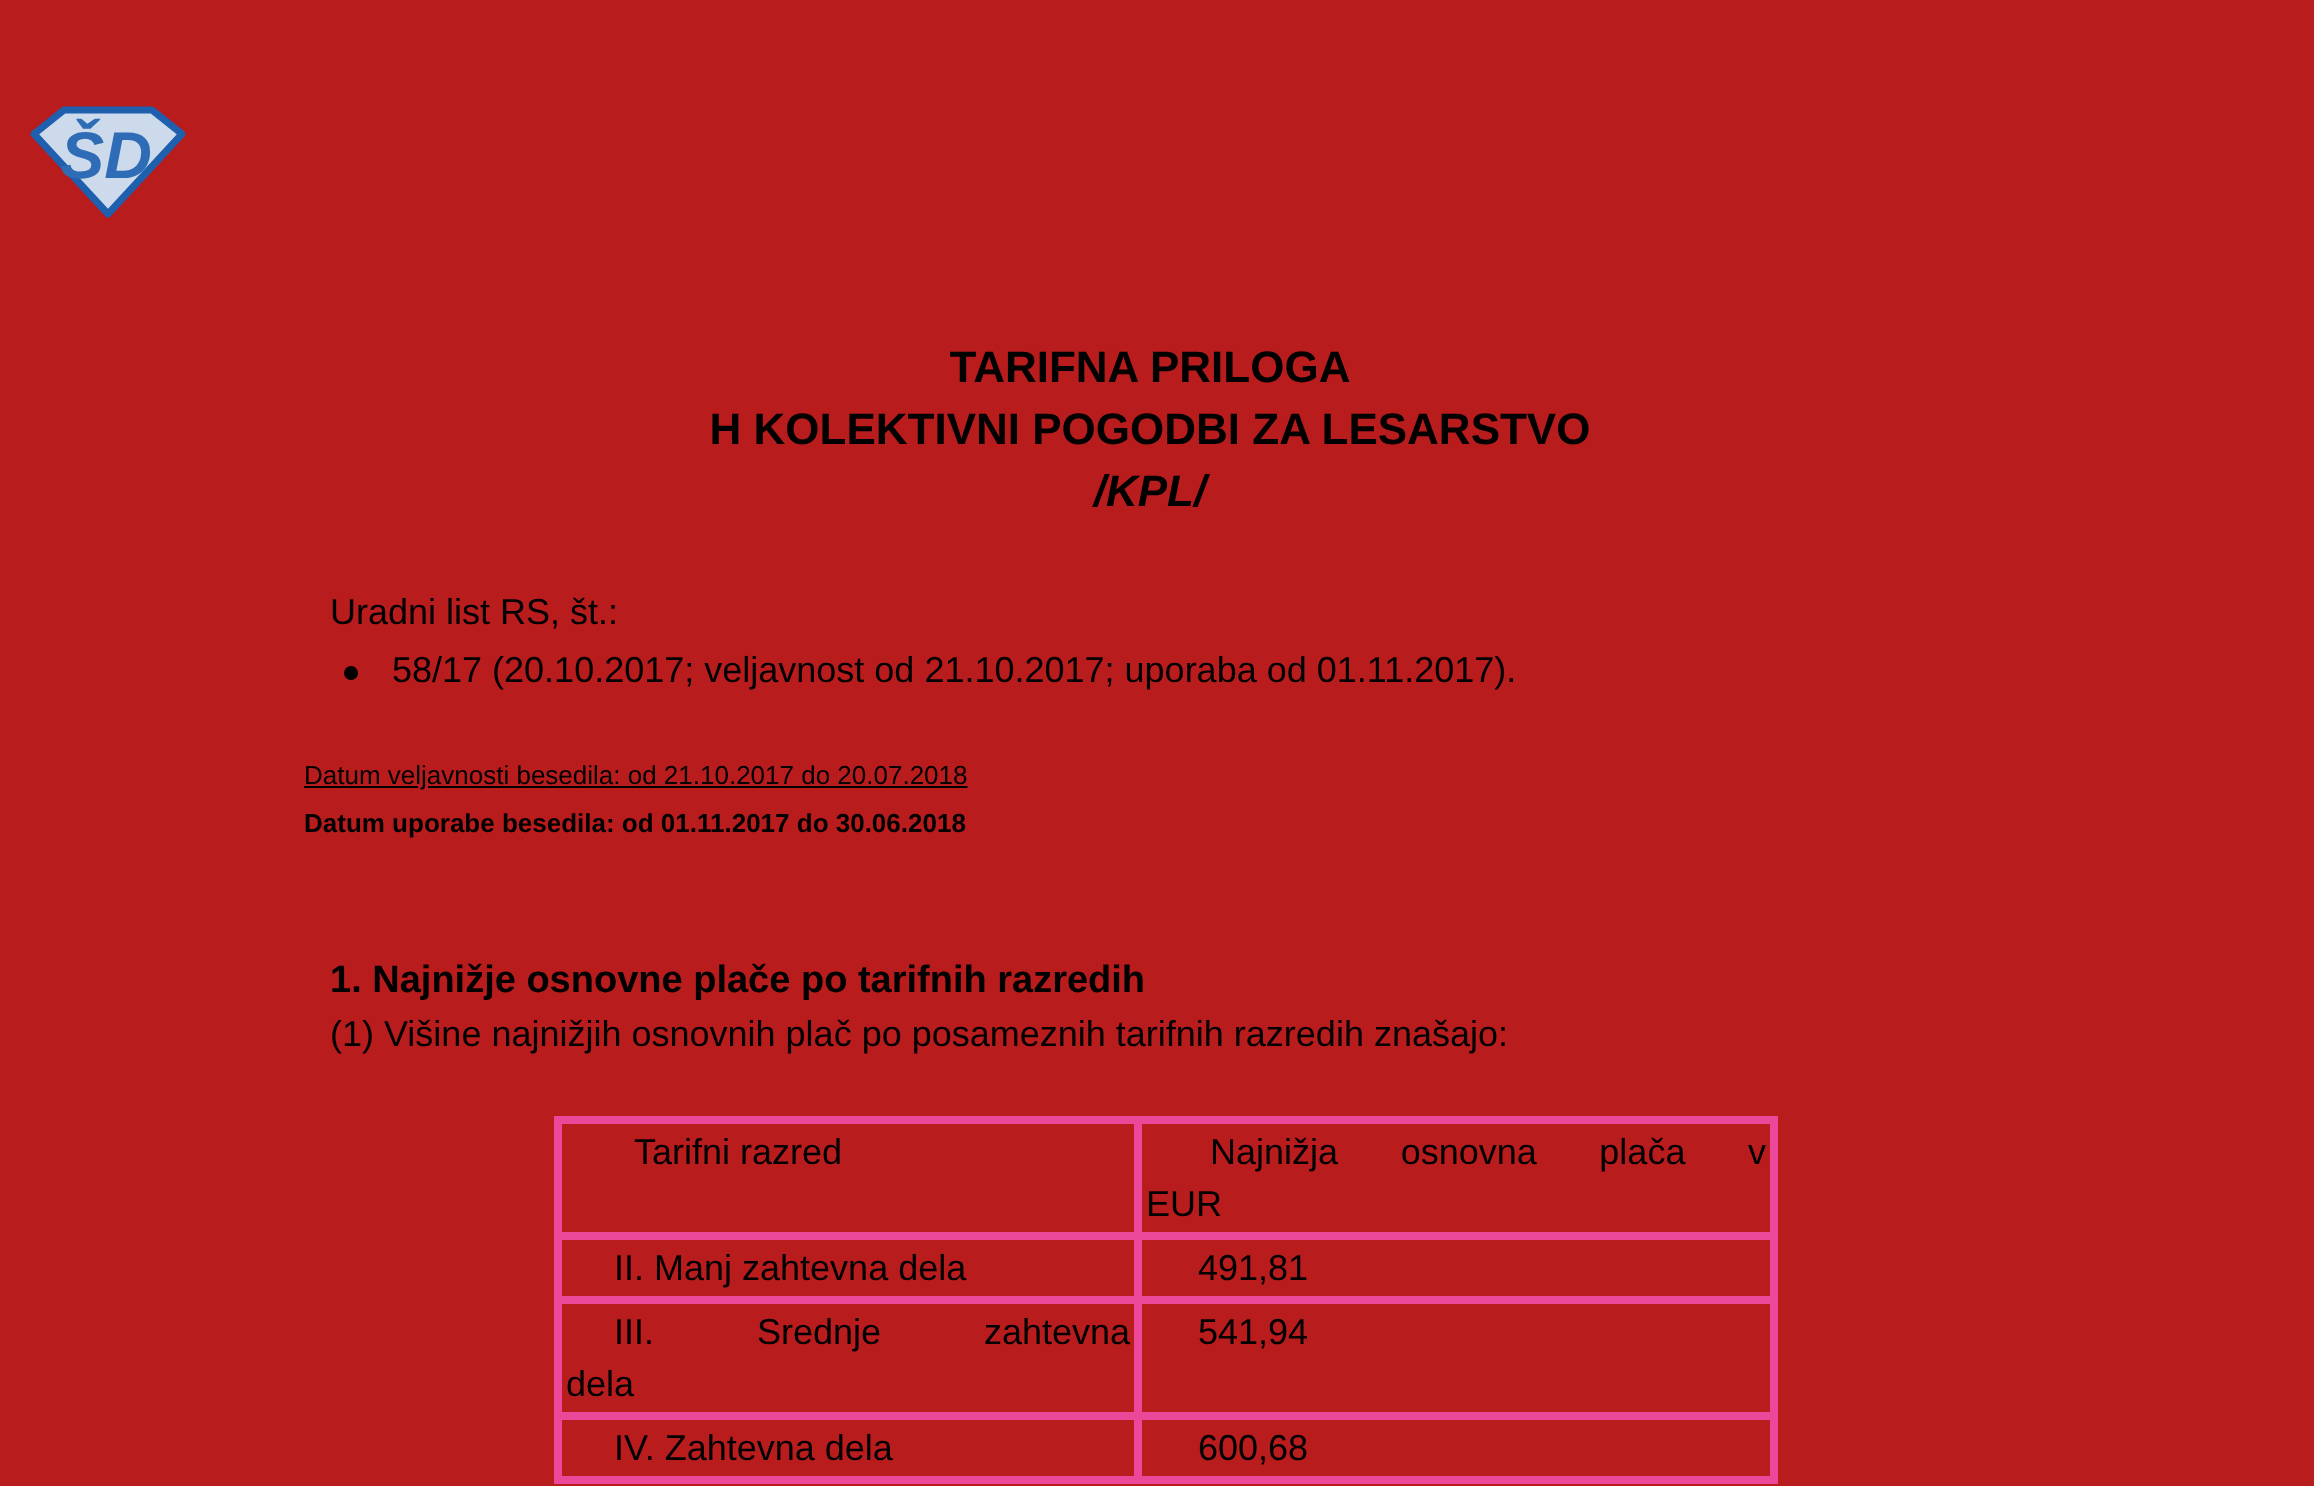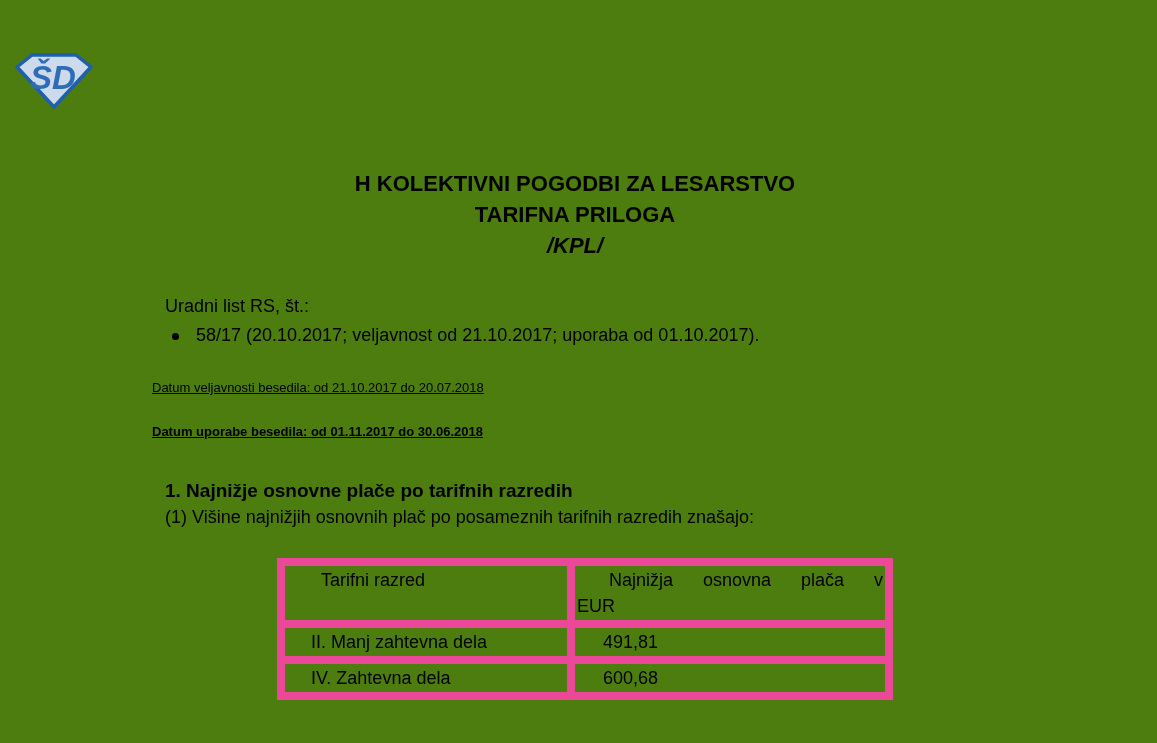--- a/index.html
+++ b/index.html
@@ -3,50 +3,50 @@
 <meta charset="utf-8">
 <style>
   * { margin: 0; padding: 0; box-sizing: border-box; }
   html, body { background: #ffffff; }
   body {
     width: 1157px; height: 743px;
     position: relative; overflow: hidden;
     font-family: "Liberation Sans", sans-serif;
     color: #000000;
   }
-  .page { position: absolute; inset: 0; background: #4d7c0f; padding-left: 15px; }
+  .page { position: absolute; inset: 0; background: #b91c1c; padding-left: 15px; }
 
   .logo { position: absolute; left: 12px; top: 52px; width: 84px; height: 58px; }
 
   .title-block {
     position: absolute; left: 165px; top: 168px; width: 820px;
     text-align: center; font-weight: bold; font-size: 22px; line-height: 31px;
   }
   .title-kpl { font-style: italic; }
 
   .gazette-label { position: absolute; left: 165px; top: 296px; font-size: 18px; }
   .gazette-item  { position: absolute; left: 172px; top: 325px; font-size: 18px; display: flex; }
   .dot { width: 7px; height: 7px; border-radius: 50%; background: #000; margin-top: 8px; margin-right: 17px; flex: 0 0 auto; }
 
   .validity { position: absolute; left: 152px; top: 376px; font-size: 13px; line-height: 24px; }
   .validity .v1 { text-decoration: underline; }
-  .validity .v2 { text-decoration: underline; font-weight: bold; margin-top: 20px; }
+  .validity .v2 { font-weight: bold; }
 
   .section-heading {
     position: absolute; left: 165px; top: 480px; width: 855px;
     text-align: left; font-weight: bold; font-size: 19px;
   }
   .section-paragraph { position: absolute; left: 165px; top: 507px; font-size: 18px; }
 
   table.tariff {
     position: absolute; left: 277px; top: 558px;
     border-collapse: collapse; font-size: 18px; line-height: 26px;
     table-layout: fixed;
   }
-  table.tariff td { border: 8px solid #ec4899; vertical-align: top; padding: 1px 2px; }
+  table.tariff td { border: 4px solid #ec4899; vertical-align: top; padding: 1px 2px; }
   td.c1 { width: 290px; }
   td.c2 { width: 318px; padding-left: 6px; }
   tr.head td { height: 52px; }
   tr.r td    { height: 27px; }
   tr.tall td { height: 55px; }
 
   .bline { display: block; }
   .jline { display: block; text-align: justify; text-align-last: justify; }
   .ind24 { text-indent: 24px; }
   .ind26 { text-indent: 26px; }
@@ -58,30 +58,30 @@
 
 <div class="page">
 
   <svg class="logo" viewBox="0 0 84 58">
     <path d="M5,15 L20,3 L64,3 L79,15 L42,55 Z" fill="#ccdaec"></path>
     <path d="M5,15 L20,3 L64,3 L79,15 L42,55 Z" fill="none" stroke-width="3.5" stroke-linejoin="round" stroke="#1e5fae"></path>
     <text x="41" y="37" text-anchor="middle" font-size="33" font-weight="bold" font-style="italic" fill="#2e6db5">ŠD</text>
   </svg>
 
   <div class="title-block">
+    <div>TARIFNA PRILOGA</div>
     <div>H KOLEKTIVNI POGODBI ZA LESARSTVO</div>
-    <div>TARIFNA PRILOGA</div>
     <div class="title-kpl">/KPL/</div>
   </div>
 
   <div class="gazette-label">Uradni list RS, št.:</div>
 
   <div class="gazette-item">
     <span class="dot"></span>
-    <span>58/17 (20.10.2017; veljavnost od 21.10.2017; uporaba od 01.10.2017).</span>
+    <span>58/17 (20.10.2017; veljavnost od 21.10.2017; uporaba od 01.11.2017).</span>
   </div>
 
   <div class="validity">
     <div class="v1">Datum veljavnosti besedila: od 21.10.2017 do 20.07.2018</div>
     <div class="v2">Datum uporabe besedila: od 01.11.2017 do 30.06.2018</div>
   </div>
 
   <div class="section-heading">1. Najnižje osnovne plače po tarifnih razredih</div>
   <div class="section-paragraph">(1) Višine najnižjih osnovnih plač po posameznih tarifnih razredih znašajo:</div>
 
@@ -98,20 +98,29 @@
     </tr>
     <tr class="r">
       <td class="c1">
         <span class="bline ind24">II. Manj zahtevna dela</span>
         <span class="bline"></span>
       </td>
       <td class="c2">
         <span class="bline ind26">491,81</span>
       </td>
     </tr>
+    <tr class="tall">
+      <td class="c1">
+        <span class="jline ind24">III. Srednje zahtevna</span>
+        <span class="bline">dela</span>
+      </td>
+      <td class="c2">
+        <span class="bline ind26">541,94</span>
+      </td>
+    </tr>
     <tr class="r">
       <td class="c1">
         <span class="bline ind24">IV. Zahtevna dela</span>
         <span class="bline"></span>
       </td>
       <td class="c2">
         <span class="bline ind26">600,68</span>
       </td>
     </tr>
   </tbody>

